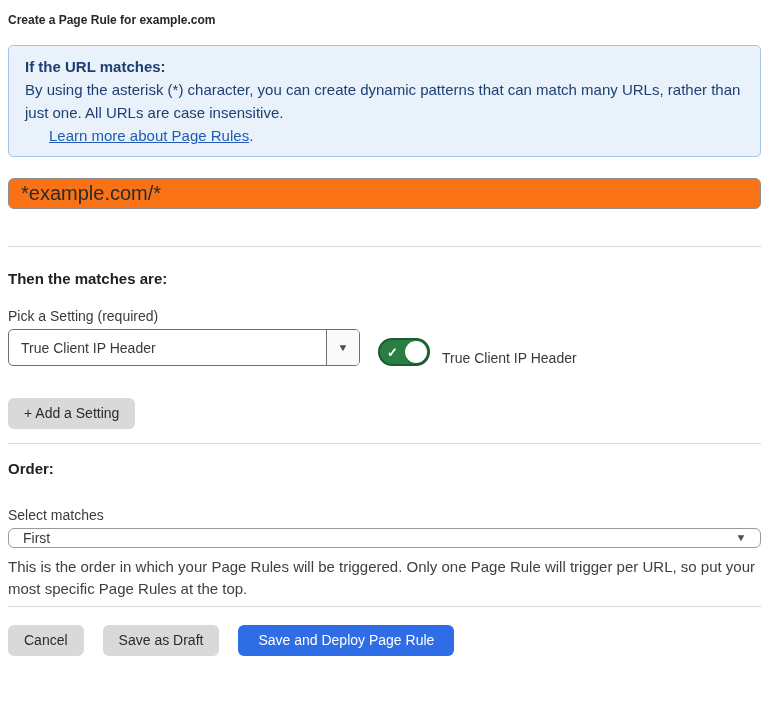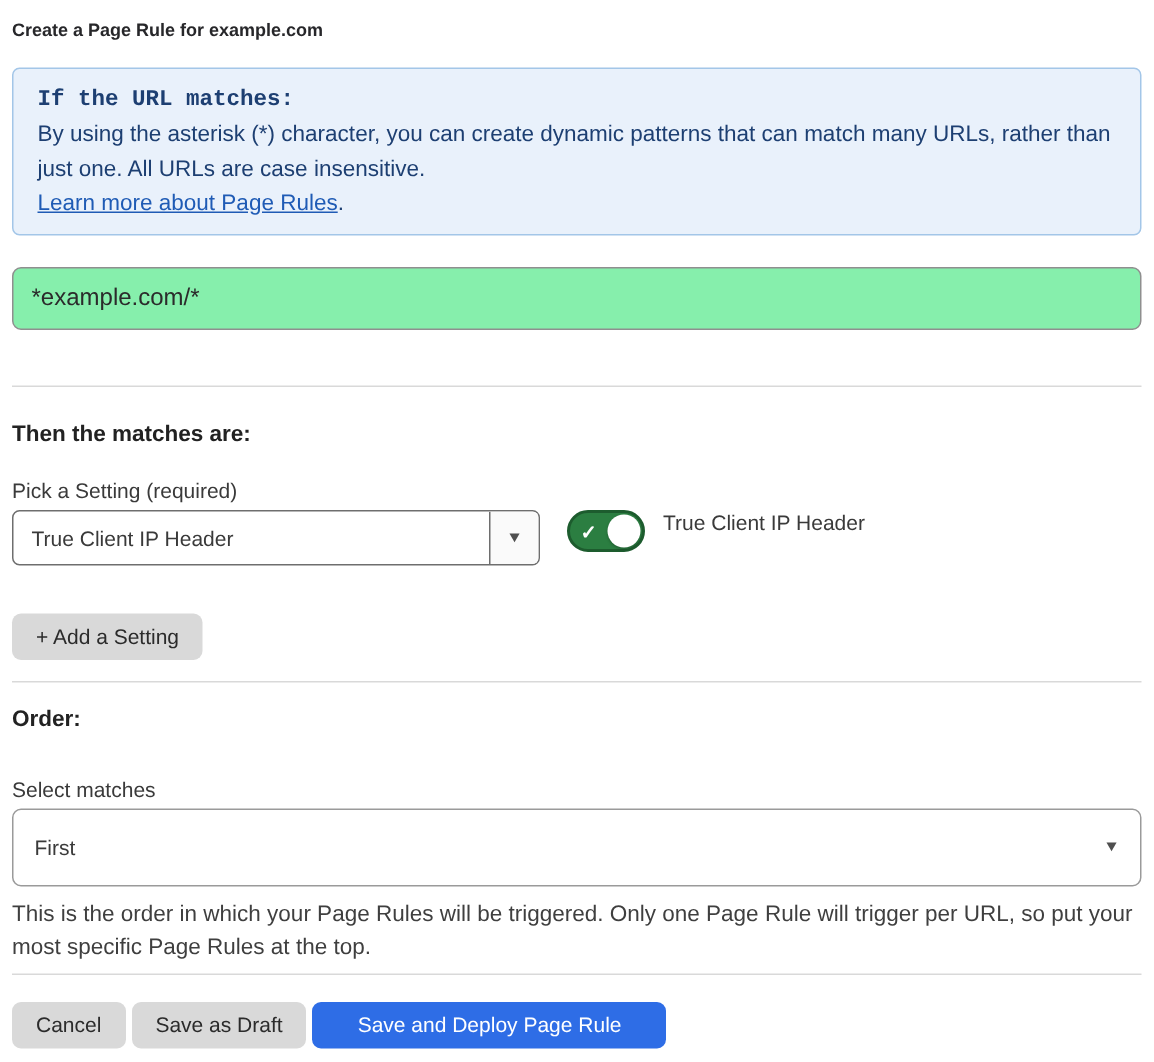--- a/index.html
+++ b/index.html
@@ -23,45 +23,46 @@
   .info-box {
     background: #e9f1fb;
     border: 1px solid #a3c6e8;
     border-radius: 5px;
     padding: 9px 16px;
     color: #1d3f72;
     font-size: 15px;
     line-height: 23px;
     margin-bottom: 21px;
   }
-  .info-heading { font-weight: 700; font-family: Liberation Mono, monospace; }
+  .info-heading { font-weight: 700; }
   .info-link {
     color: #1f5bb5;
     text-decoration: underline;
     cursor: pointer;
+    margin-left: 24px;
   }
   .info-link-suffix { color: #1d3f72; }
 
   .field-label {
     display: block;
     font-size: 14px;
     line-height: 16px;
     color: #3a3a3a;
     margin-bottom: 8px;
   }
 
   .url-input {
     display: block;
     width: 100%;
-    height: 42px;
-    background: #86efac;
+    height: 31px;
+    background: #f97316;
     border: 1px solid #8f8f8f;
     border-radius: 6px;
     padding: 0 12px;
-    font-size: 16px;
+    font-size: 20px;
     color: #2b2b2b;
     font-family: "Liberation Sans", sans-serif;
     margin-bottom: 37px;
     outline: none;
   }
 
   hr.divider {
     border: none;
     border-top: 1px solid #d9d9d9;
     margin: 0;
@@ -76,21 +77,21 @@
     font-weight: 700;
     color: #222222;
     margin: 0;
   }
   h2.settings-heading { margin-bottom: 20px; }
   h2.order-heading { margin-bottom: 29px; }
   .picker-label { margin-bottom: 5px; }
 
   .setting-row {
     display: flex;
-    align-items: flex-start;
+    align-items: flex-end;
     margin-bottom: 32px;
   }
 
   .select-split {
     display: flex;
     align-items: stretch;
     width: 352px;
     height: 37px;
     background: #ffffff;
     border: 1px solid #6e6e6e;
@@ -162,26 +163,26 @@
     display: inline-block;
     border: none;
     border-radius: 6px;
     font-size: 14px;
     line-height: 15px;
     padding: 8px 16px;
     font-family: "Liberation Sans", sans-serif;
     cursor: pointer;
   }
   .btn.secondary { background: #d9d9d9; color: #2b2b2b; }
-  .btn.primary   { background: #2e6de6; color: #ffffff; padding: 8px 30px; }
+  .btn.primary   { background: #2e6de6; color: #ffffff; padding: 8px 20px; }
   .add-setting-btn { margin-bottom: 14px; text-align: center; }
 
   .select-full {
     width: 100%;
-    height: 52px;
+    height: 20px;
     background: #ffffff;
     border: 1px solid #9a9a9a;
     border-radius: 6px;
     display: flex;
     align-items: center;
     justify-content: space-between;
     padding: 0 14px;
     font-size: 14px;
     color: #3a3a3a;
     cursor: pointer;
@@ -190,21 +191,21 @@
   .help-text {
     font-size: 15px;
     line-height: 22px;
     color: #3f3f3f;
     margin: 8px 0 6px 0;
   }
 
   .footer-actions {
     display: flex;
     align-items: center;
-    gap: 4px;
+    gap: 19px;
   }
 </style>
 </head>
 <body>
 
 <div class="page">
 
   <h1 class="page-title">Create a Page Rule for example.com</h1>
 
   <div class="info-box">

